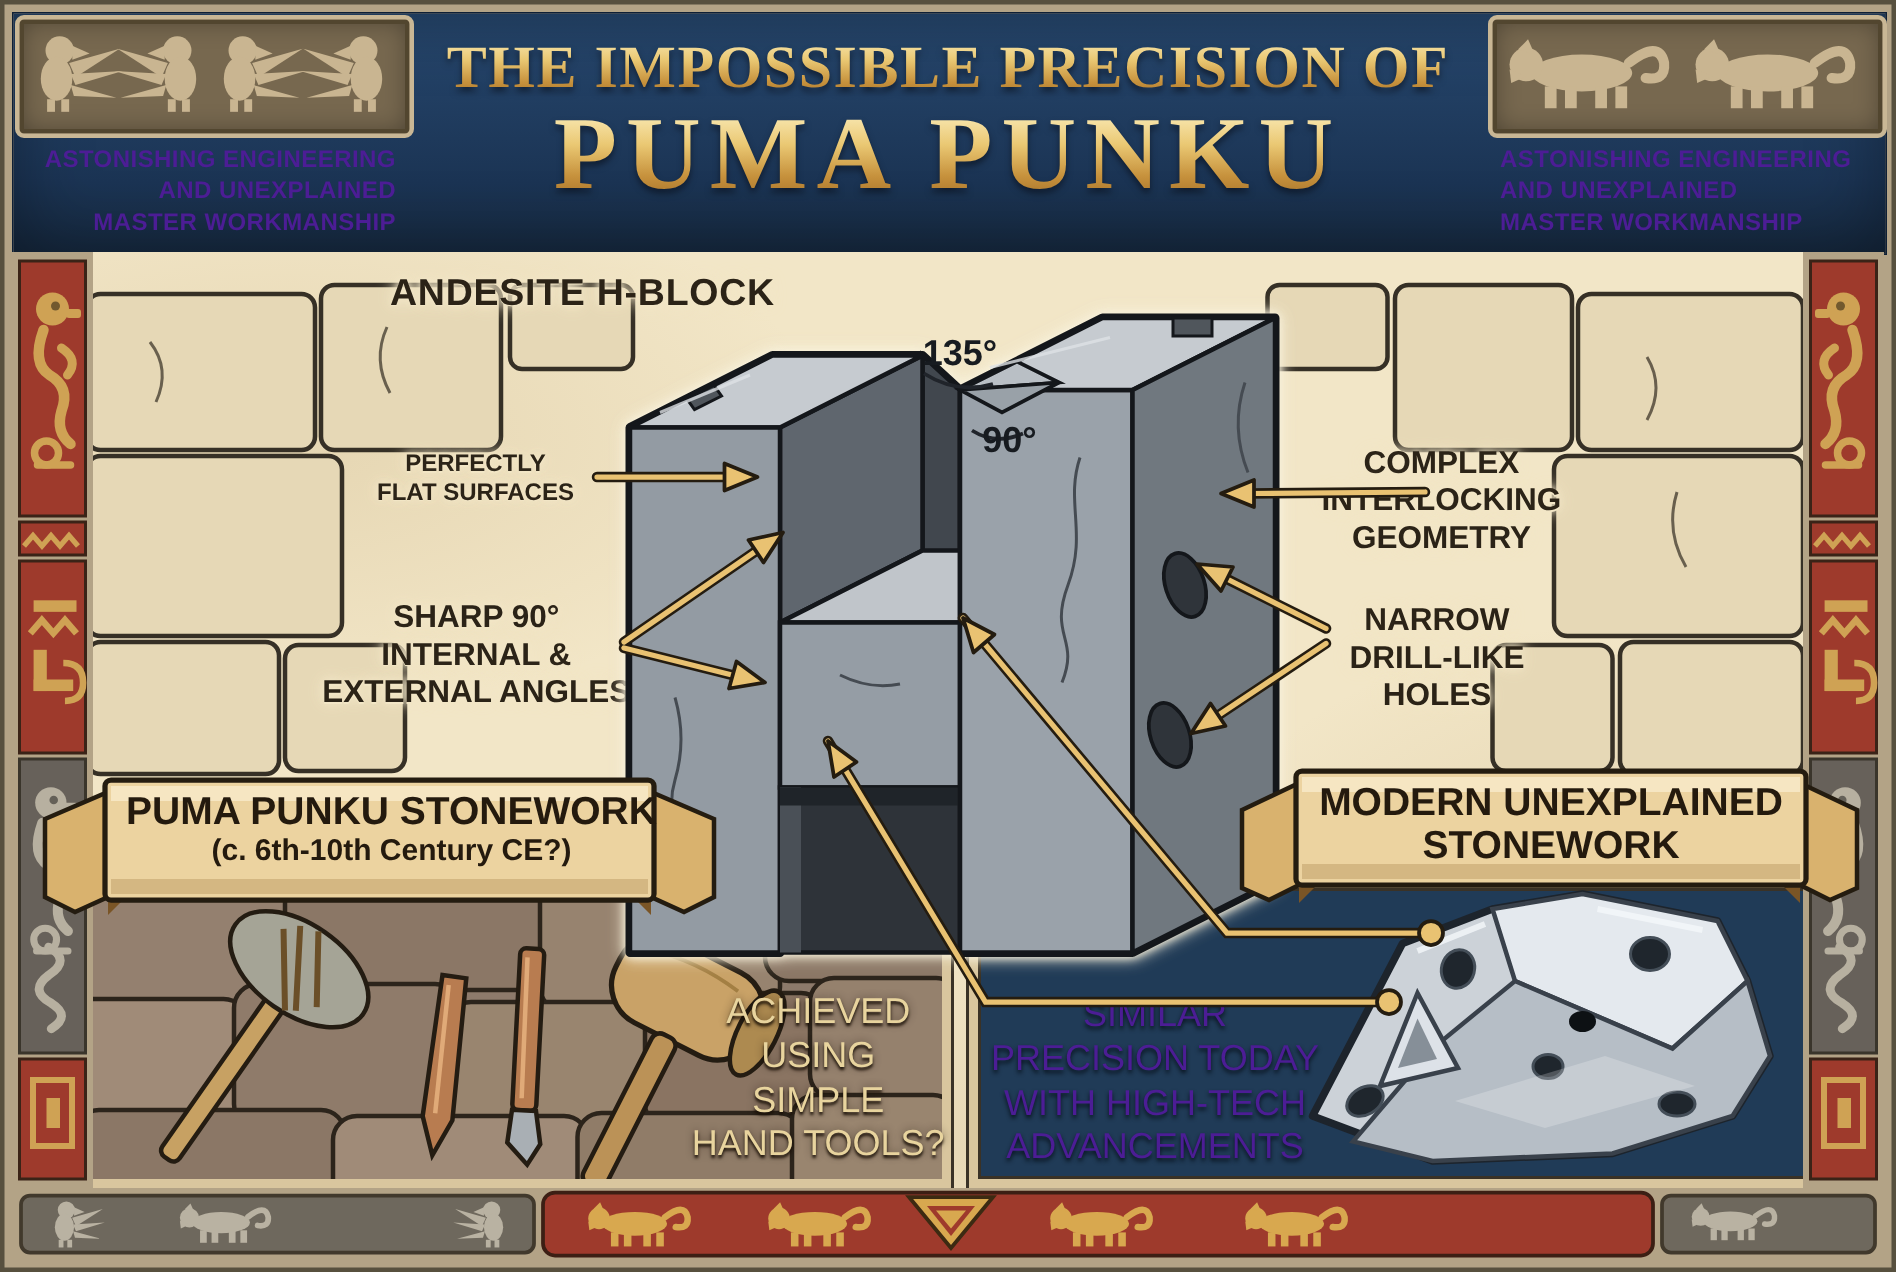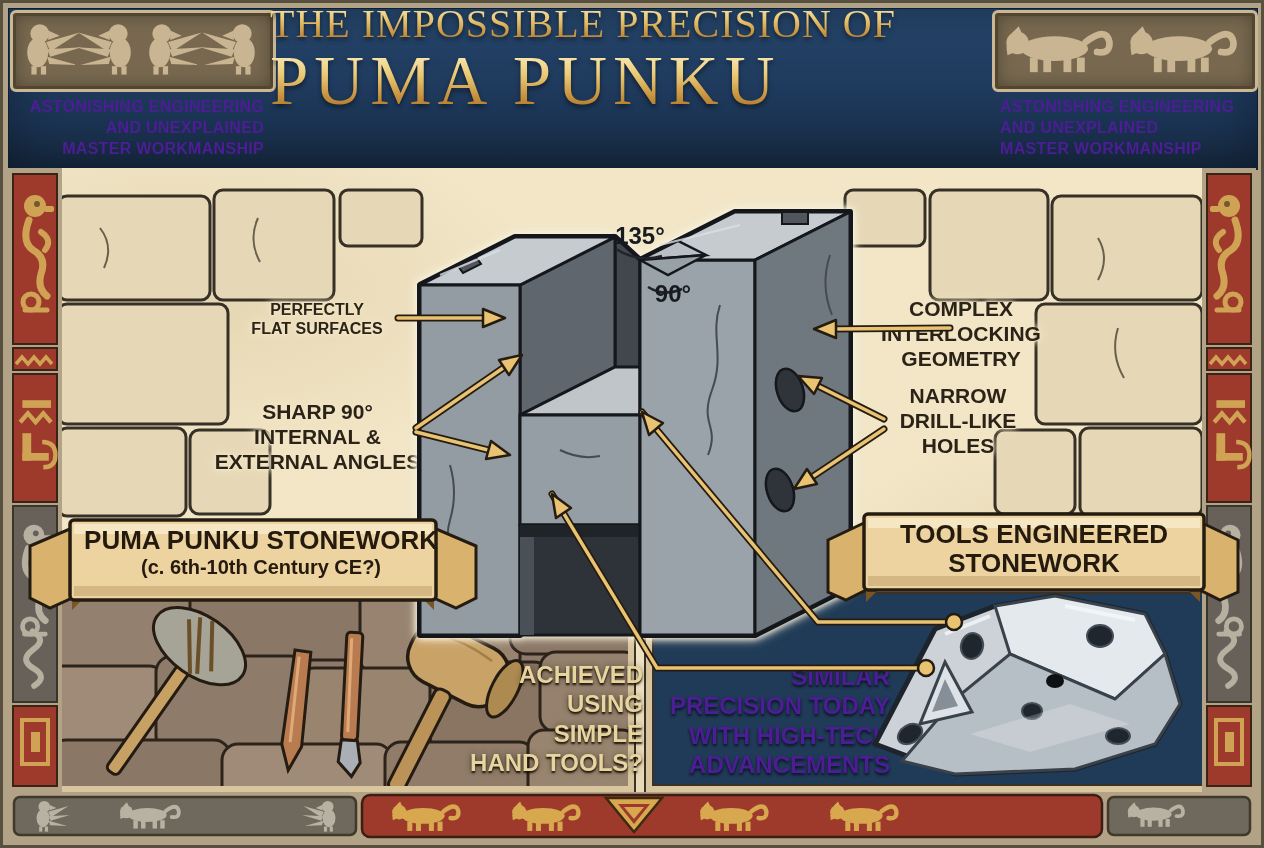--- a/index.html
+++ b/index.html
@@ -11,61 +11,61 @@
   
   .header{left:8px;top:8px;width:1248px;height:160px;
     background:linear-gradient(180deg,#27486f,#1b3454 70%,#16293f);
     border:1px solid #0e1f35;box-shadow:inset 0 0 50px rgba(0,0,0,.35);}
   .corner{top:10px;width:260px;height:76px;background:#77684f;border:3px solid #c9b795;
     border-radius:6px;box-shadow:inset 0 0 0 3px #52462f, inset 0 0 18px rgba(0,0,0,.4);}
   .corner svg{display:block;}
   .caption{top:96px;font-weight:bold;font-size:16px;line-height:1.32;color:#4c1d95;letter-spacing:.3px;}
   .cap-l{left:18px;width:246px;text-align:right;}
   .cap-r{left:1000px;width:254px;text-align:left;}
-  .title-wrap{left:270px;top:0;width:724px;text-align:left;
-    font-family:"Liberation Serif",serif;font-weight:normal;}
+  .title-wrap{left:270px;top:21px;width:724px;text-align:center;
+    font-family:"Liberation Serif",serif;font-weight:bold;}
   .gold{background:linear-gradient(180deg,#f9e9b4 8%,#eac873 40%,#c6913c 72%,#a9752c 95%);
     -webkit-background-clip:text;background-clip:text;color:transparent;
     filter:drop-shadow(0 3px 2px rgba(8,14,24,.6));}
   .t1{font-size:40px;letter-spacing:1px;}
   .t2{font-size:69px;letter-spacing:6px;line-height:.95;margin-top:2px;}
 
   
   .mid{left:8px;top:168px;width:1248px;height:624px;background:#f2e6c7;}
   .mid::before{content:'';position:absolute;inset:0;
     background:radial-gradient(600px 300px at 15% 20%,rgba(180,150,95,.20),transparent 60%),
       radial-gradient(520px 320px at 88% 70%,rgba(180,150,95,.22),transparent 60%),
       radial-gradient(420px 260px at 50% 96%,rgba(170,140,90,.16),transparent 60%);}
   .col{top:168px;width:54px;height:624px;z-index:3;}
 
   .label{position:absolute;color:#2b2317;font-weight:bold;text-align:center;z-index:4;line-height:1.2;}
   .halo{text-shadow:0 0 5px #f2e6c7,0 0 9px #f2e6c7,0 0 13px #f2e6c7,0 1px 0 #f2e6c7;}
   #andesite{left:260px;top:180px;width:260px;font-size:25px;letter-spacing:.5px;text-align:left;}
   #c-flat{left:222px;top:300px;width:190px;font-size:16px;}
   #c-angles{left:210px;top:399px;width:215px;font-size:21px;}
   #c-inter{left:866px;top:296px;width:190px;font-size:21px;}
-  #c-holes{left:868px;top:383px;width:180px;font-size:21px;text-align:center;}
+  #c-holes{left:868px;top:401px;width:180px;font-size:21px;text-align:center;}
   .angle{position:absolute;color:#171b20;font-weight:bold;font-size:24px;z-index:6;text-align:center;}
   #a135{left:598px;top:222px;width:84px;}
   #a90{left:636px;top:280px;width:74px;}
 
   
   .banner{z-index:6;}
   #banner-l{left:28px;top:510px;width:450px;height:104px;}
   #banner-r{left:826px;top:502px;width:414px;height:106px;}
   .bwrap{position:absolute;text-align:center;color:#241a0e;font-weight:bold;}
   .bt1{font-size:26px;line-height:1.1;}
   .bt2{font-size:20px;line-height:1.2;}
 
   
   .section{z-index:2;border:6px solid #d9c69e;box-sizing:border-box;
     box-shadow:0 0 0 2px #3a3226, inset 0 0 0 2px #3a3226;}
   #sec-l{left:54px;top:586px;width:580px;height:206px;background:#8d7a6b;}
   #sec-r{left:646px;top:586px;width:586px;height:206px;background:#203b57;}
-  .note{position:absolute;font-weight:bold;text-align:right;line-height:1.22;z-index:3;}
+  .note{position:absolute;font-weight:normal;text-align:center;line-height:1.22;z-index:3;}
   #note-l{left:448px;top:660px;width:195px;font-size:24px;color:#e8d49e;
     text-shadow:0 2px 2px rgba(25,16,6,.95),0 0 6px rgba(25,16,6,.45);}
   #note-r{left:650px;top:662px;width:240px;font-size:24px;color:#4c1d95;
     text-shadow:0 2px 3px rgba(4,10,18,.85);}
 
   #walls{left:8px;top:168px;width:1248px;height:624px;z-index:1;}
   #block-svg{left:395px;top:150px;width:470px;height:500px;z-index:5;
     filter:drop-shadow(0 0 3px #f7f0da) drop-shadow(0 0 5px rgba(247,240,218,.95));}
   #bracket-svg{left:850px;top:584px;width:385px;height:208px;z-index:4;}
   #tools-svg{left:0;top:0;width:568px;height:194px;z-index:1;}
@@ -203,20 +203,21 @@
       <use href="#g-geo" transform="translate(10,230) scale(1.1)" color="#cfa254"></use>
       <rect x="5" y="338" width="44" height="196" fill="#67615a" stroke="#3a352b" stroke-width="2"></rect>
       <use href="#g-man" transform="translate(49,352) scale(-0.95,0.95)" color="#b7b0a0"></use>
       <use href="#g-snake" transform="translate(16,460) scale(0.85)" color="#b7b0a0"></use>
       <rect x="5" y="538" width="44" height="80" fill="#9e3a2c" stroke="#3a2317" stroke-width="2"></rect>
       <rect x="14" y="552" width="26" height="44" fill="none" stroke="#cfa254" stroke-width="4"></rect>
       <rect x="23" y="564" width="9" height="20" fill="#cfa254"></rect>
     </svg>
   </div>
 
+  <div id="andesite" class="label halo">ANDESITE H-BLOCK</div>
   <div id="c-flat" class="label halo pre">PERFECTLY
 FLAT SURFACES</div>
   <div id="c-angles" class="label halo pre">SHARP 90°
 INTERNAL &amp;
 EXTERNAL ANGLES</div>
   <div id="c-inter" class="label halo pre">COMPLEX
 INTERLOCKING
 GEOMETRY</div>
   <div id="c-holes" class="label halo pre">NARROW
 DRILL-LIKE
@@ -283,21 +284,21 @@
     <svg width="414" height="106" viewBox="0 0 414 106">
       <polygon points="2,38 40,20 40,88 20,98 2,90" fill="#d9b26e" stroke="#241c10" stroke-width="3"></polygon>
       <polygon points="412,38 374,20 374,88 394,98 412,90" fill="#d9b26e" stroke="#241c10" stroke-width="3"></polygon>
       <polygon points="40,88 40,100 58,82" fill="#7a5526"></polygon>
       <polygon points="374,88 374,100 356,82" fill="#7a5526"></polygon>
       <rect x="38" y="12" width="340" height="76" rx="4" fill="#ecd3a0" stroke="#241c10" stroke-width="3.5"></rect>
       <rect x="42" y="16" width="332" height="10" fill="rgba(255,246,222,.55)"></rect>
       <rect x="42" y="74" width="332" height="10" fill="rgba(150,110,55,.28)"></rect>
     </svg>
     <div class="bwrap" style="left:38px;top:18px;width:340px">
-      <div class="bt1">TOOLS ENGINEERED</div>
+      <div class="bt1">MODERN UNEXPLAINED</div>
       <div class="bt1">STONEWORK</div>
     </div>
   </div>
 
   <div id="sec-l" class="abs section">
     <svg id="tools-svg" class="abs" viewBox="0 0 568 194">
       <g stroke="#2c241b" stroke-width="3">
         <rect x="-10" y="-8" width="150" height="90" rx="16" fill="#94806f"></rect>
         <rect x="130" y="-12" width="180" height="80" rx="16" fill="#8b7766"></rect>
         <rect x="300" y="-10" width="160" height="92" rx="16" fill="#97836f"></rect>

